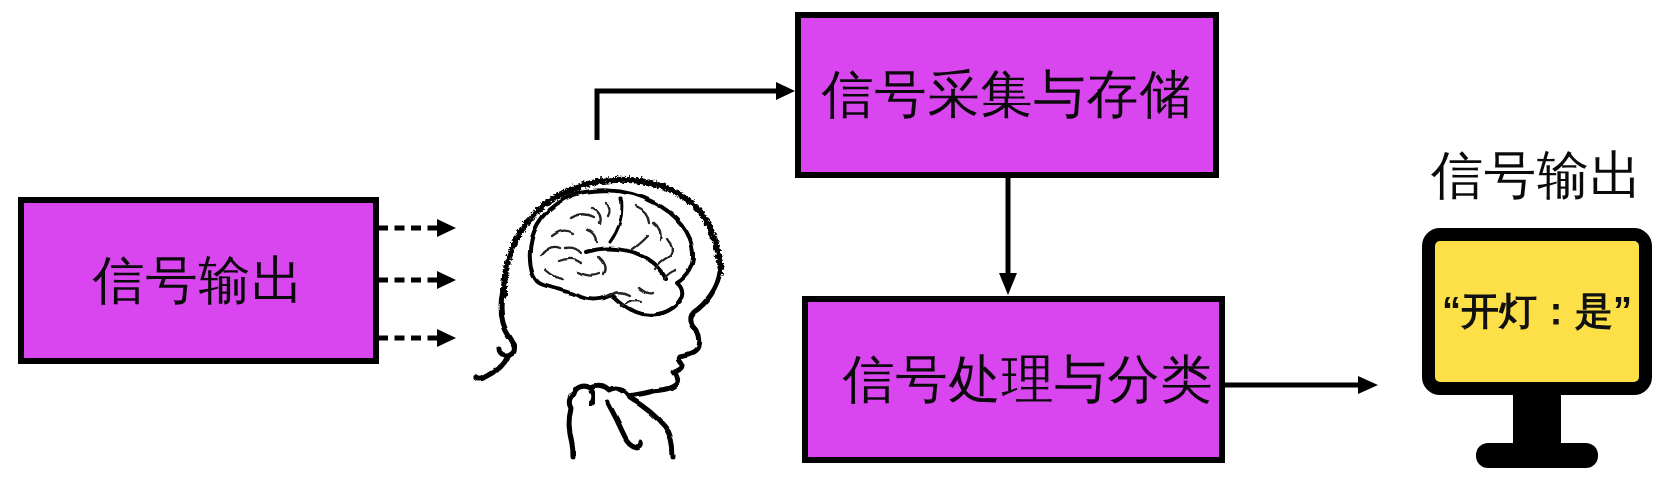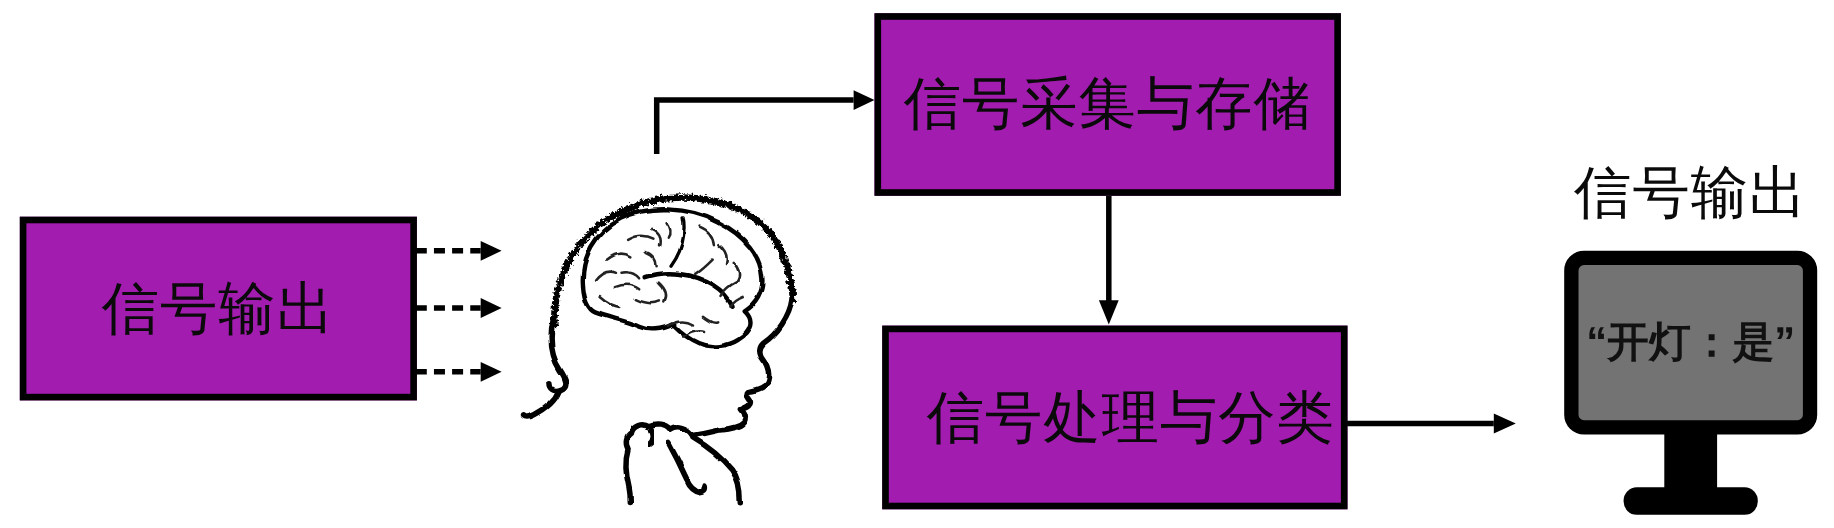--- a/index.html
+++ b/index.html
@@ -8,21 +8,21 @@
     width:1667px;height:480px;
     background:#ffffff;
     overflow:hidden;
     font-family:"Liberation Serif","DejaVu Serif",serif;
     color:#000;
   }
   .box{
     position:absolute;
     box-sizing:border-box;
     border:6px solid #000;
-    background:#a21caf;
+    background:#d946ef;
     display:flex;align-items:center;justify-content:center;
     font-size:52px;
     letter-spacing:1px;
     white-space:nowrap;
     color:#0a0a0a;
   }
   #box-stimulator{left:18px;top:197px;width:361px;height:167px;}
   #box-acquisition{left:795px;top:12px;width:424px;height:166px;}
   #box-processing{left:802px;top:296px;width:423px;height:167px;padding-left:29px;}
 
@@ -36,21 +36,21 @@
   .sulci{stroke:#222;fill:none;stroke-width:2.3;stroke-linecap:round;}
 
   #output-label{
     position:absolute;left:1402px;top:146px;width:270px;height:60px;
     display:flex;align-items:center;justify-content:center;
     font-size:52px;letter-spacing:1px;color:#0a0a0a;
   }
   #monitor-frame{
     position:absolute;left:1422px;top:228px;width:230px;height:167px;
     box-sizing:border-box;border:13px solid #000;border-radius:18px;
-    background:#737373;
+    background:#fde047;
     display:flex;align-items:center;justify-content:center;
   }
   #monitor-screen-text{
     font-family:"Liberation Sans","DejaVu Sans",sans-serif;
     font-size:38px;font-weight:600;color:#111;white-space:nowrap;
   }
   #monitor-neck{position:absolute;left:1513px;top:391px;width:48px;height:54px;background:#000;}
   #monitor-base{position:absolute;left:1476px;top:443px;width:122px;height:25px;background:#000;border-radius:12px;}
 </style>
 </head>

